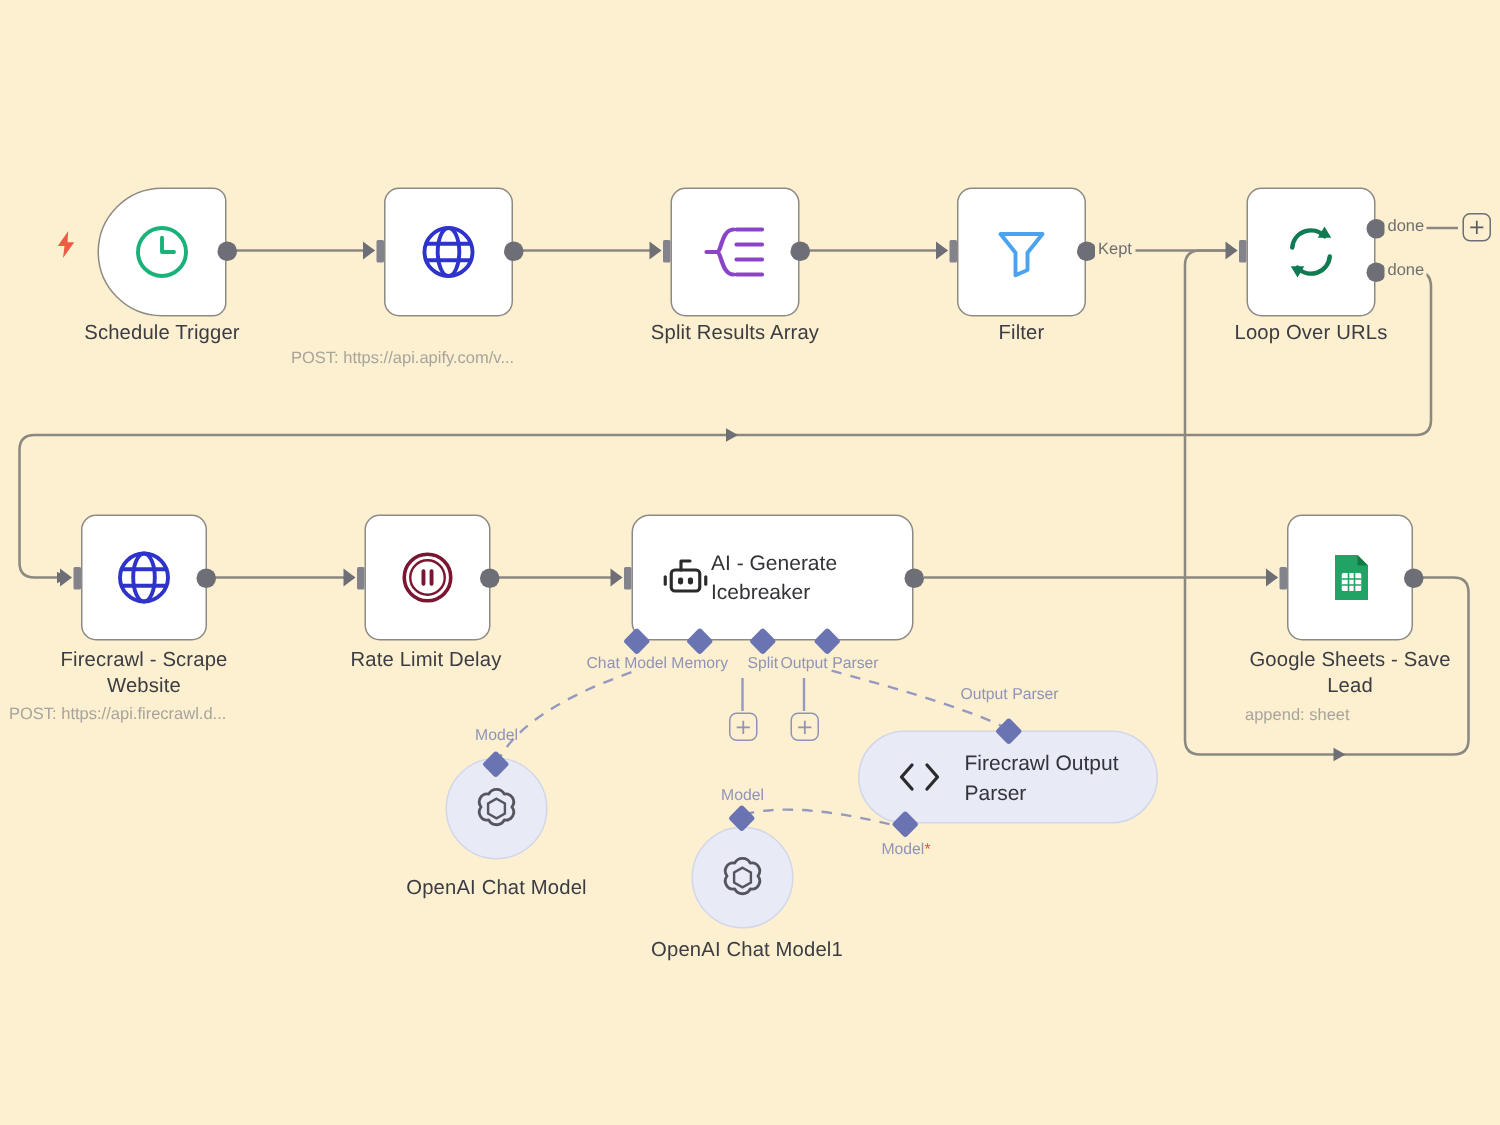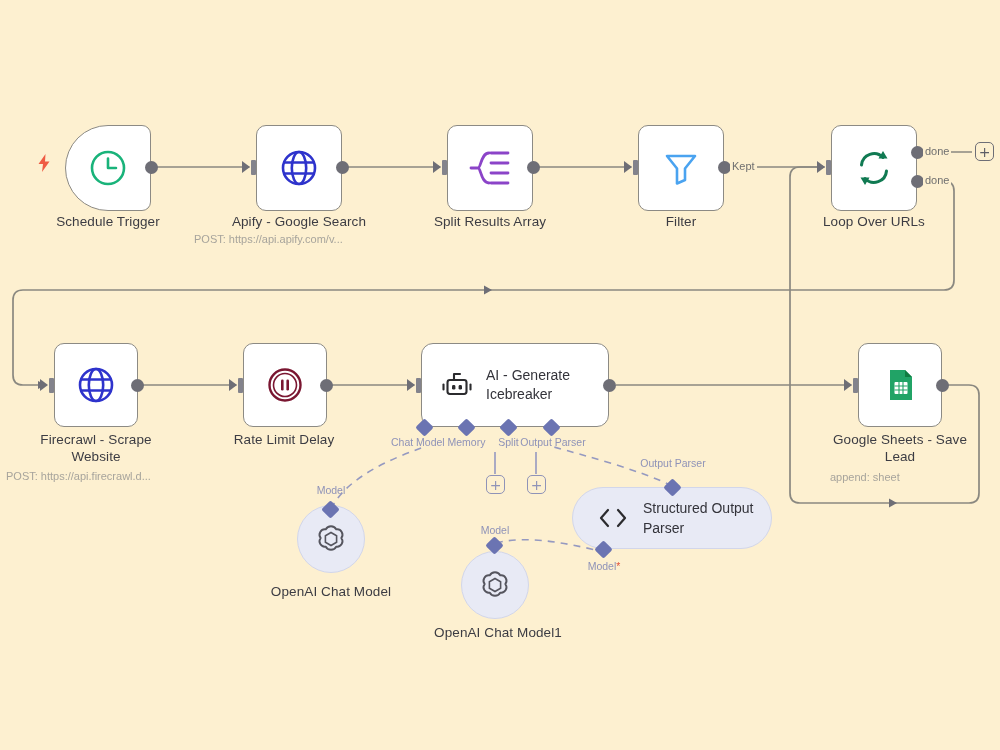--- a/index.html
+++ b/index.html
@@ -24,21 +24,21 @@
     box-sizing:border-box;
     display:flex;align-items:center;justify-content:center;
   }
   .node.trigger{
     border-radius:48px 10px 10px 48px;
   }
   .node.wide{
     border-radius:12px;
     justify-content:flex-start;
     padding-left:18px;
-    gap:12px;
+    gap:0;
   }
   .node-title{
     position:absolute;
     text-align:center;
     font-size:13.5px;
     color:#3c3c43;
     line-height:17px;
     letter-spacing:.1px;
   }
   .node-sub{
@@ -186,21 +186,20 @@
   <div class="inarrow" style="left:242px;top:161px;"></div>
   <div class="inbar" style="left:251px;top:160px;"></div>
   <div class="node" style="left:256px;top:125px;width:86px;height:86px;">
     <svg class="icon" width="44" height="44" viewBox="0 0 44 44">
       <circle cx="22" cy="22" r="16" fill="none" stroke="#2e33cc" stroke-width="2.6"></circle>
       <ellipse cx="22" cy="22" rx="7.2" ry="16" fill="none" stroke="#2e33cc" stroke-width="2.6"></ellipse>
       <path d="M6.6 16.5 H37.4 M6.6 27.5 H37.4" stroke="#2e33cc" stroke-width="2.6" fill="none"></path>
     </svg>
   </div>
   <div class="dot" style="left:336px;top:161px;"></div>
-  <div class="node-title" style="left:209px;top:213px;width:180px;">Apify - Google Search</div>
   <div class="node-sub" style="left:194px;top:232px;width:210px;">POST: https://api.apify.com/v...</div>
 
   <div class="inarrow" style="left:433px;top:161px;"></div>
   <div class="inbar" style="left:442px;top:160px;"></div>
   <div class="node" style="left:447px;top:125px;width:86px;height:86px;">
     <svg class="icon" width="46" height="42" viewBox="0 0 46 42">
       <g stroke="#8b44c8" stroke-width="2.8" fill="none" stroke-linecap="round">
         <path d="M4 21 H11"></path>
         <path d="M22 6 C14 6 14 21 11 21 C14 21 14 36 22 36" stroke-width="2.8"></path>
         <path d="M24 6 H41"></path>
@@ -317,21 +316,21 @@
   <div class="node-title" style="left:820px;top:431px;width:160px;">Google Sheets - Save Lead</div>
   <div class="node-sub" style="left:830px;top:470px;width:140px;">append: sheet</div>
 
   <div class="pillnode" style="left:572px;top:487px;width:200px;height:62px;">
     <svg class="icon" width="32" height="26" viewBox="0 0 32 26">
       <g stroke="#2b2b2e" stroke-width="2.2" fill="none" stroke-linecap="round" stroke-linejoin="round">
         <path d="M11 5 L4 13 L11 21"></path>
         <path d="M21 5 L28 13 L21 21"></path>
       </g>
     </svg>
-    <div class="pill-label" style="max-width:120px;">Structured Output Parser</div>
+    <div class="pill-label" style="max-width:120px;">Firecrawl Output Parser</div>
   </div>
   <div class="diamond" style="left:666px;top:481px;"></div>
   <div class="portlabel" style="left:634px;top:457px;width:78px;text-align:center;">Output Parser</div>
   <div class="diamond" style="left:597px;top:543px;"></div>
   <div class="portlabel" style="left:575px;top:560px;width:58px;text-align:center;">
     <span>Model</span><span class="req">*</span>
   </div>
 
   <div class="rnode" style="left:297px;top:505px;">
     <svg class="icon" width="34" height="34" viewBox="0 0 34 34">

